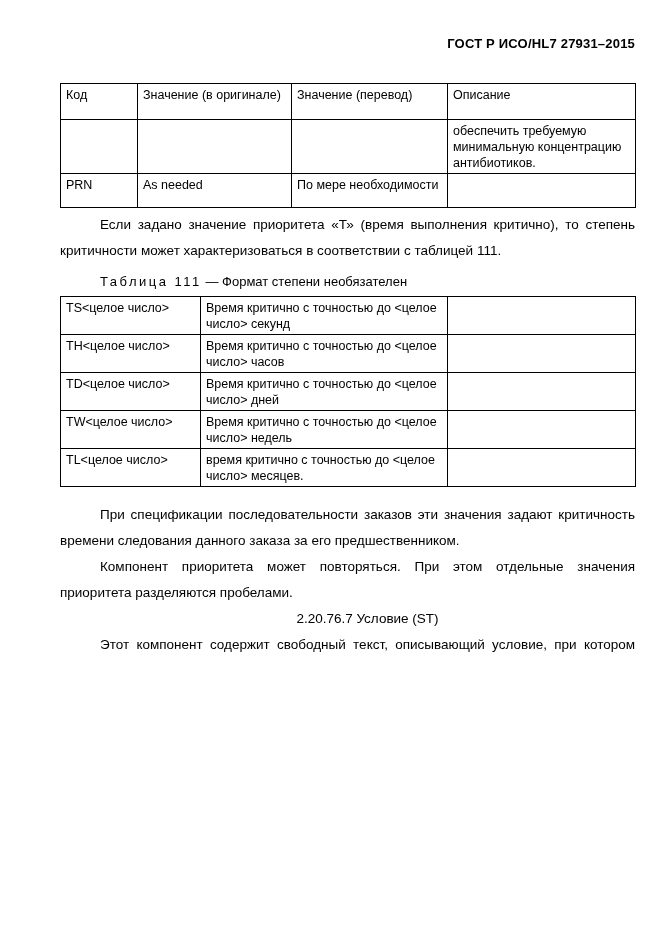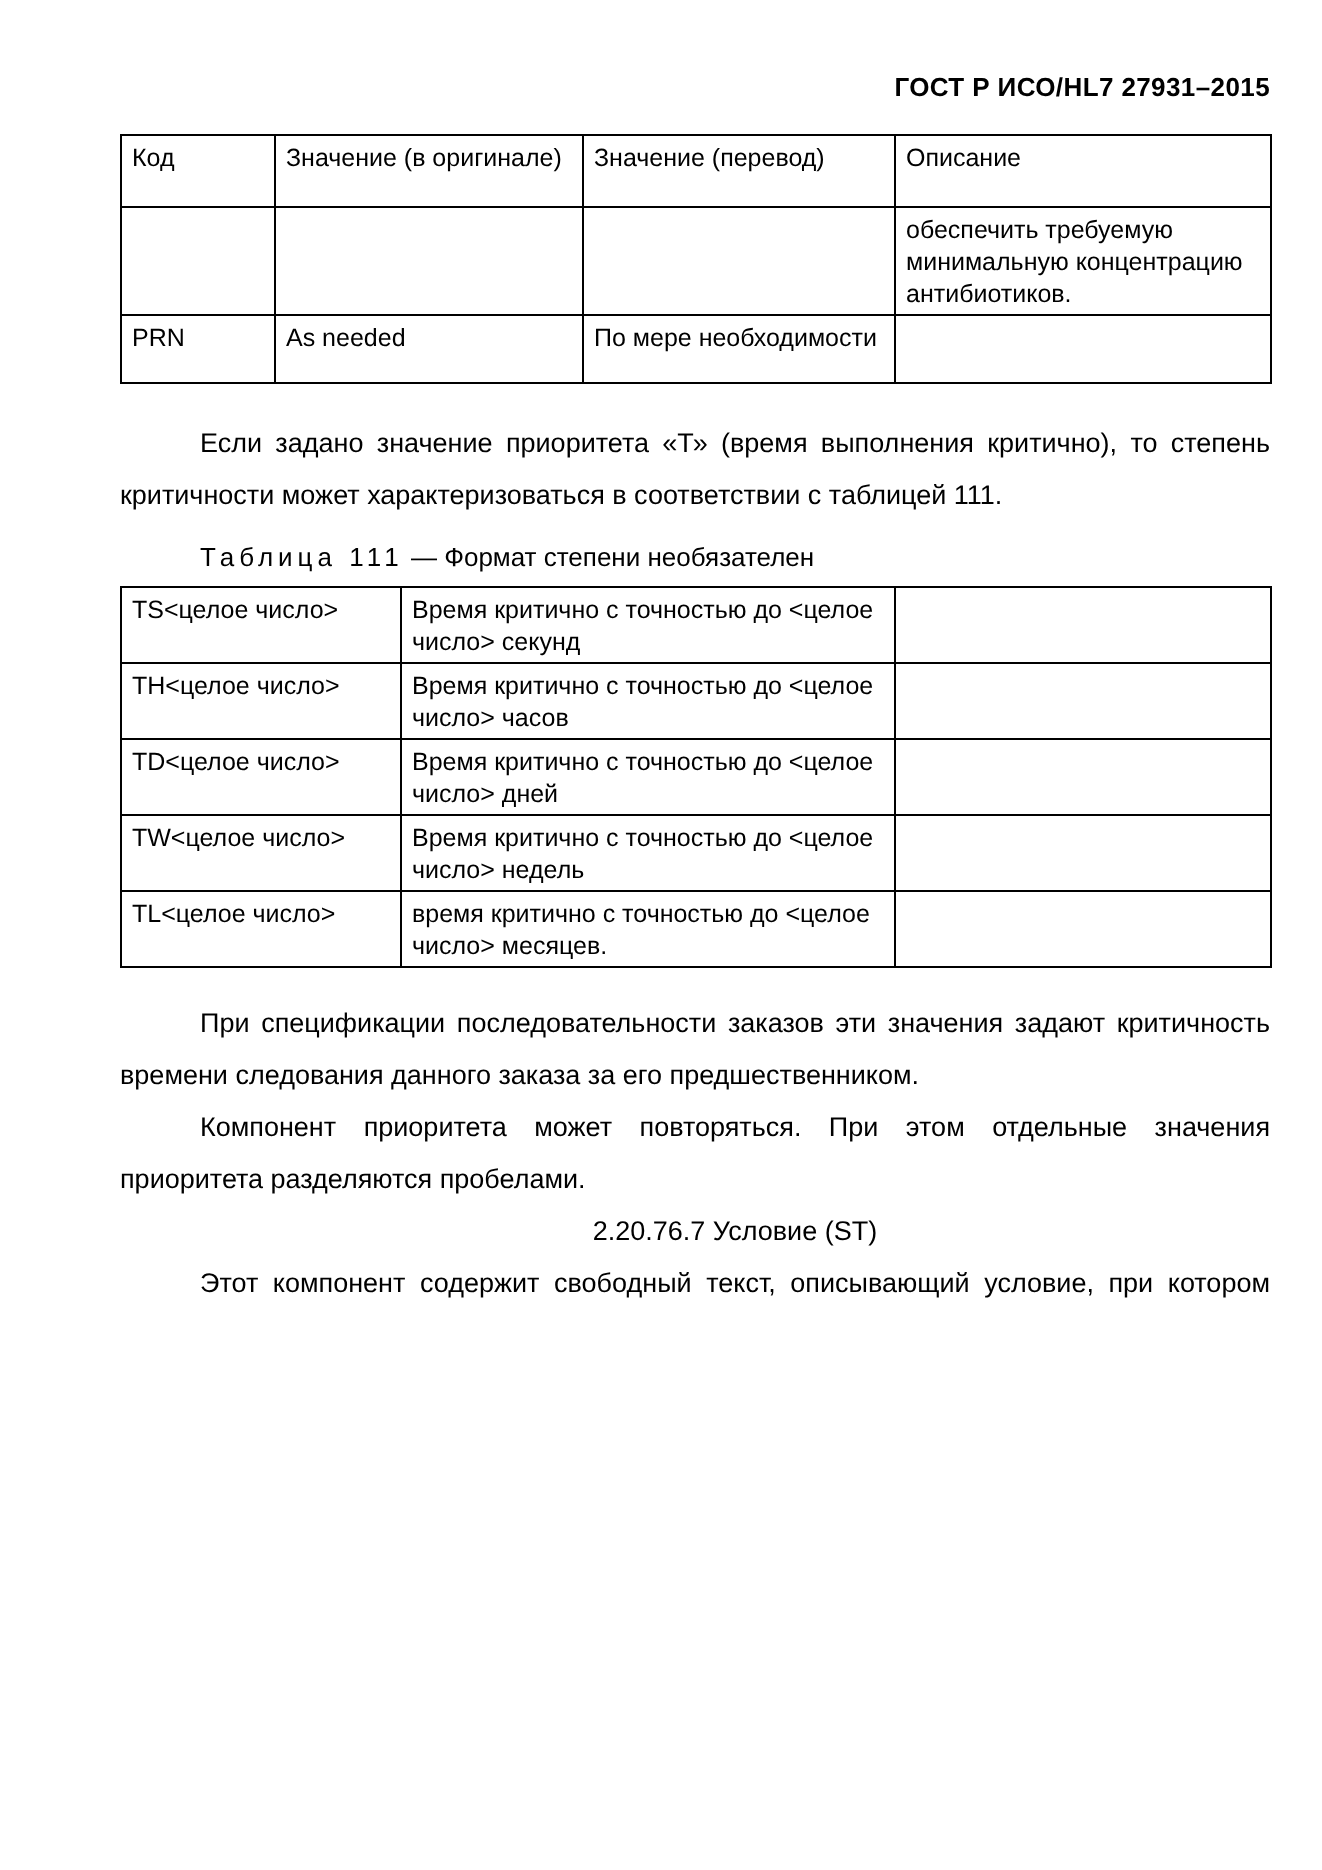--- a/index.html
+++ b/index.html
@@ -34,33 +34,33 @@
     line-height: 16px;
   }
   table.tbl td {
     border: 1px solid #000;
     padding: 3px 6px 2px 5px;
     vertical-align: top;
     text-align: left;
     font-weight: 400;
   }
   td.just { text-align: justify; }
-  .tbl1 { margin-top: 16px; }
+  .tbl1 { margin-top: 32px; }
   .tbl1 tr.hdr td { height: 36px; }
   .tbl1 tr.r1 td { height: 50px; }
   .tbl1 tr.r2 td { height: 34px; }
   .tbl2 tr.hdr td { height: 22px; }
   .tbl2 tr.body td { height: 36px; }
   .para {
     font-size: 13.5px;
     line-height: 26px;
     text-align: justify;
     text-indent: 40px;
   }
-  .intro { margin-top: 17px; }
+  .intro { margin-top: 4px; }
   .caption {
     margin-top: 9px;
     margin-bottom: 5px;
     font-size: 13px;
     line-height: 18px;
     text-indent: 40px;
     white-space: nowrap;
   }
   .cap-label { letter-spacing: 2.5px; }
   .after-tbl { margin-top: 15px; }

